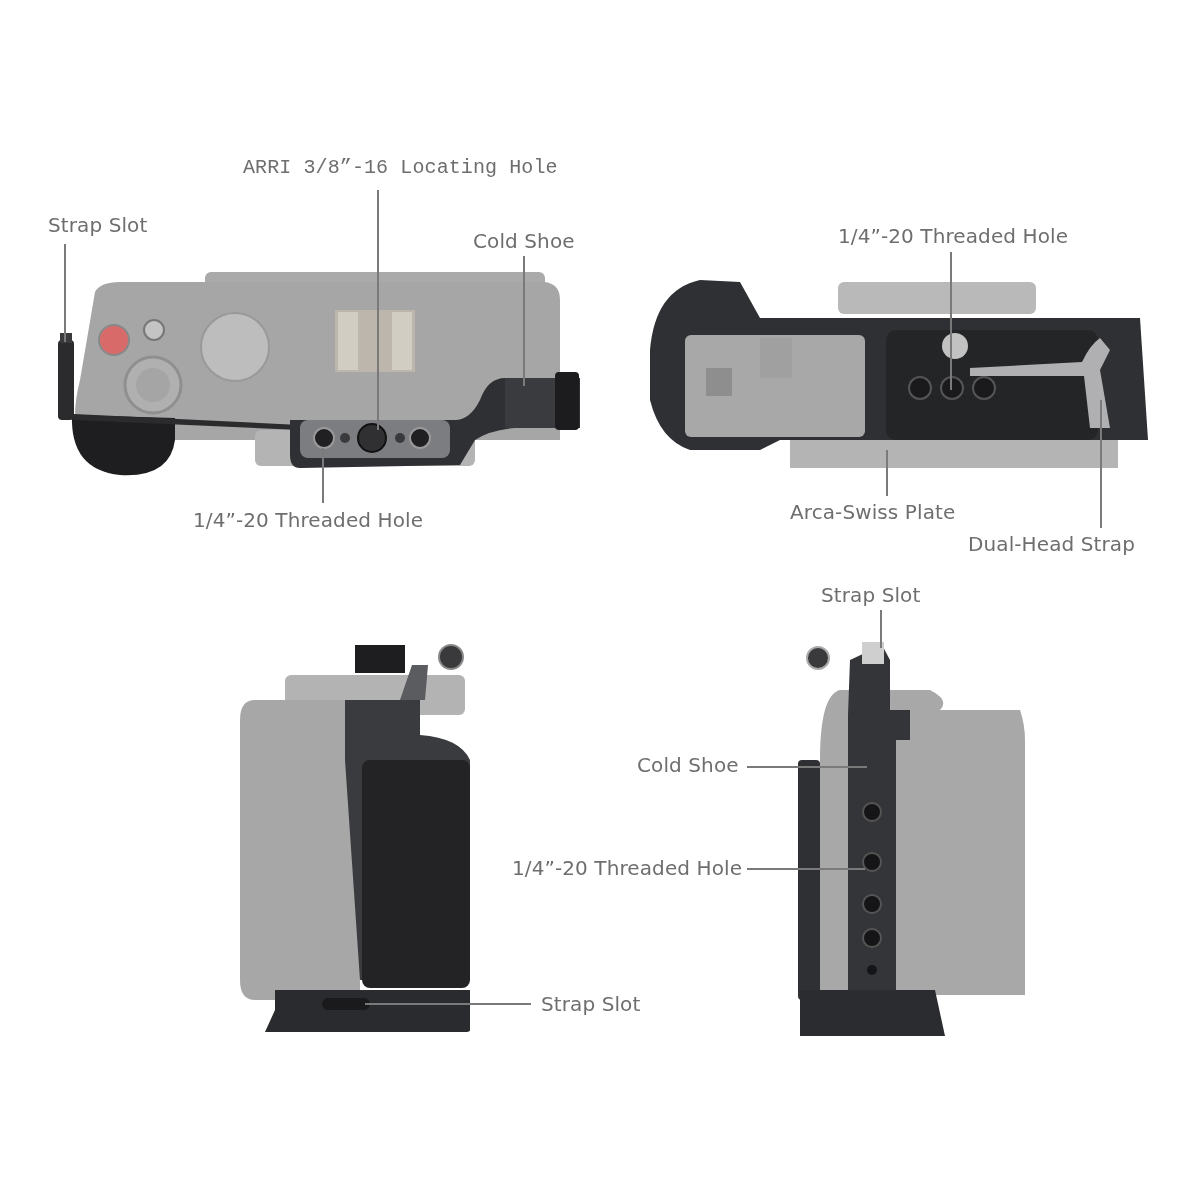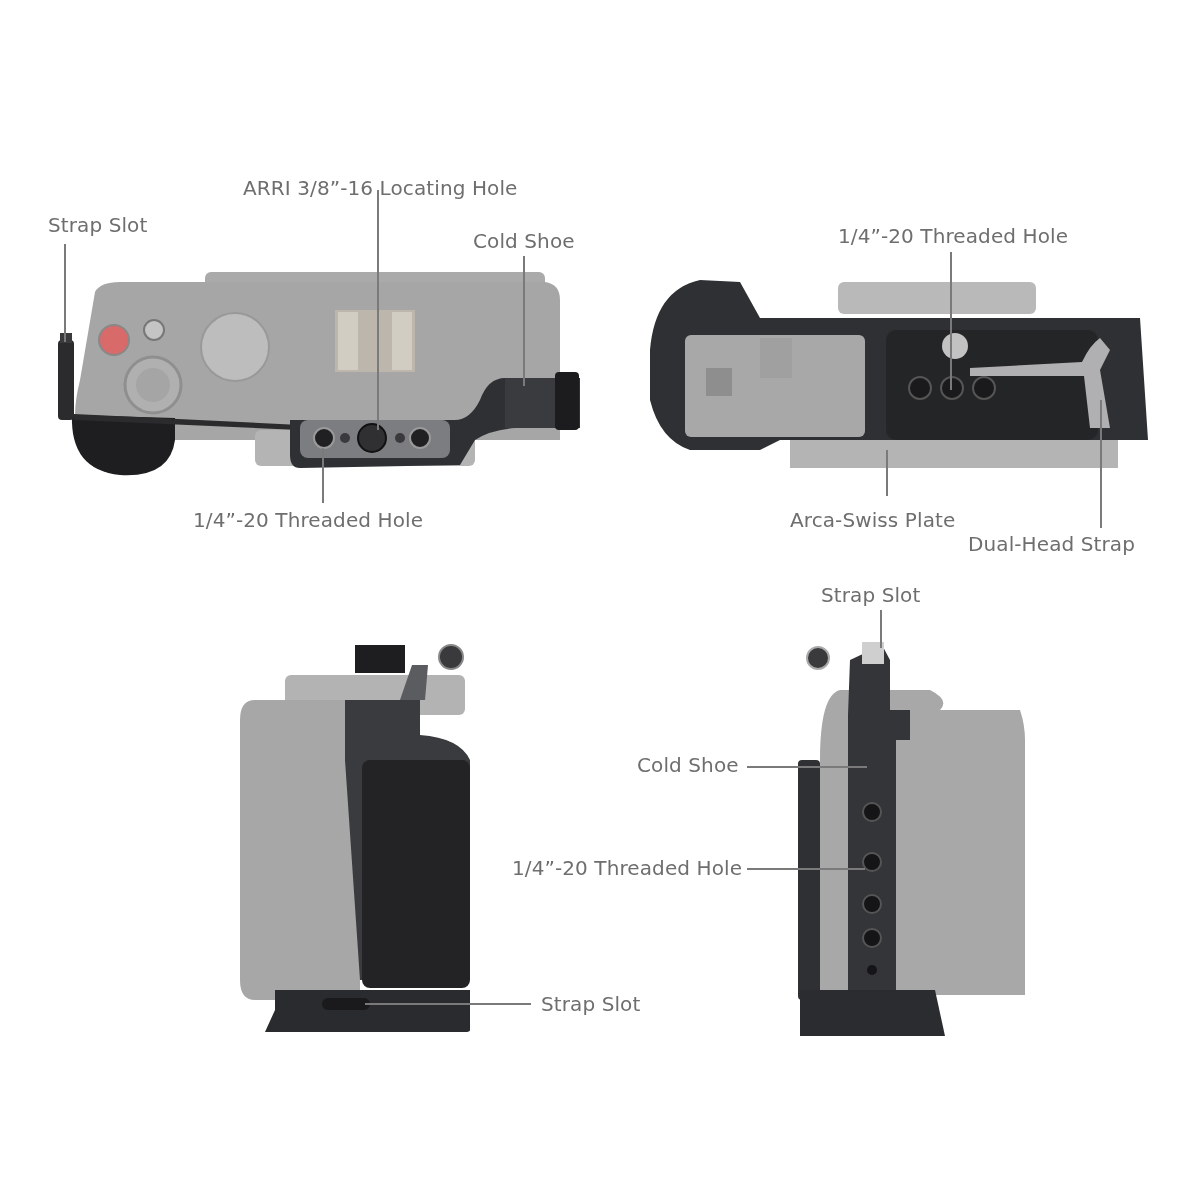--- a/index.html
+++ b/index.html
@@ -45,21 +45,21 @@
     <circle cx="345" cy="438" r="5" fill="#3a3a3c"></circle>
     <circle cx="372" cy="438" r="14" fill="#303032" stroke="#111" stroke-width="2"></circle>
     <circle cx="400" cy="438" r="5" fill="#3a3a3c"></circle>
     <circle cx="420" cy="438" r="10" fill="#202022" stroke="#9a9a9a" stroke-width="2"></circle>
 
     <rect x="505" y="378" width="50" height="50" fill="#3a3b3e"></rect>
     <rect x="555" y="372" width="24" height="58" rx="4" fill="#1c1c1e"></rect>
   </svg>
   <span class="lbl" data-name="label-strap-slot-top" style="left:48px;top:215px;">Strap Slot</span>
   <div class="ln" data-name="leader-strap-slot-top" style="left:64px;top:244px;width:2px;height:98px;"></div>
-  <span class="lbl" data-name="label-arri-hole" style="left:243px;top:178px;">ARRI 3/8”-16 Locating Hole</span>
+  <span class="lbl" data-name="label-arri-hole" style="left:243px;top:158px;font-family:Liberation Mono, monospace;">ARRI 3/8”-16 Locating Hole</span>
   <div class="ln" data-name="leader-arri-hole" style="left:377px;top:190px;width:2px;height:240px;"></div>
   <span class="lbl" data-name="label-cold-shoe-top" style="left:473px;top:231px;">Cold Shoe</span>
   <div class="ln" data-name="leader-cold-shoe-top" style="left:523px;top:256px;width:2px;height:130px;"></div>
   <span class="lbl" data-name="label-threaded-hole-top" style="left:193px;top:510px;">1/4”-20 Threaded Hole</span>
   <div class="ln" data-name="leader-threaded-hole-top" style="left:322px;top:448px;width:2px;height:55px;"></div>
 </div>
 
 <div data-name="bottom-view" class="abs" style="left:0;top:0;width:1200px;height:560px;">
   <svg width="1200" height="560" style="left:0;top:0;" data-name="bottom-view-illustration">
     <rect x="838" y="282" width="198" height="32" rx="6" fill="#b9b9b9"></rect>
@@ -70,21 +70,21 @@
     <rect x="760" y="338" width="32" height="40" fill="#a0a0a0"></rect>
     <rect x="886" y="330" width="212" height="110" rx="10" fill="#242527"></rect>
     <circle cx="955" cy="346" r="13" fill="#c2c2c2"></circle>
     <circle cx="920" cy="388" r="11" fill="#1a1a1c" stroke="#555" stroke-width="2"></circle>
     <circle cx="952" cy="388" r="11" fill="#1a1a1c" stroke="#555" stroke-width="2"></circle>
     <circle cx="984" cy="388" r="11" fill="#1a1a1c" stroke="#555" stroke-width="2"></circle>
     <path d="M970 368 L1082 362 Q1090 345 1100 338 L1110 350 L1100 370 L1110 428 L1090 428 L1084 376 L970 376 Z" fill="#b0b0b2"></path>
   </svg>
   <span class="lbl" data-name="label-threaded-hole-bottom" style="left:838px;top:226px;">1/4”-20 Threaded Hole</span>
   <div class="ln" data-name="leader-threaded-hole-bottom" style="left:950px;top:252px;width:2px;height:138px;"></div>
-  <span class="lbl" data-name="label-arca-plate" style="left:790px;top:502px;margin-top:8px;">Arca-Swiss Plate</span>
+  <span class="lbl" data-name="label-arca-plate" style="left:790px;top:502px;">Arca-Swiss Plate</span>
   <div class="ln" data-name="leader-arca-plate" style="left:886px;top:450px;width:2px;height:46px;"></div>
   <span class="lbl" data-name="label-wrench" style="left:968px;top:534px;">Dual-Head Strap</span>
   <div class="ln" data-name="leader-wrench" style="left:1100px;top:400px;width:2px;height:128px;"></div>
 </div>
 
 <div data-name="left-side-view" class="abs" style="left:0;top:560px;width:600px;height:640px;">
   <svg width="600" height="640" data-name="left-side-illustration">
     <rect x="285" y="115" width="180" height="40" rx="6" fill="#b3b3b3"></rect>
     <path d="M255 140 L360 140 L360 440 L255 440 Q240 440 240 420 L240 160 Q240 140 255 140 Z" fill="#a7a7a7"></path>
     <rect x="355" y="85" width="50" height="28" fill="#1e1e20"></rect>

